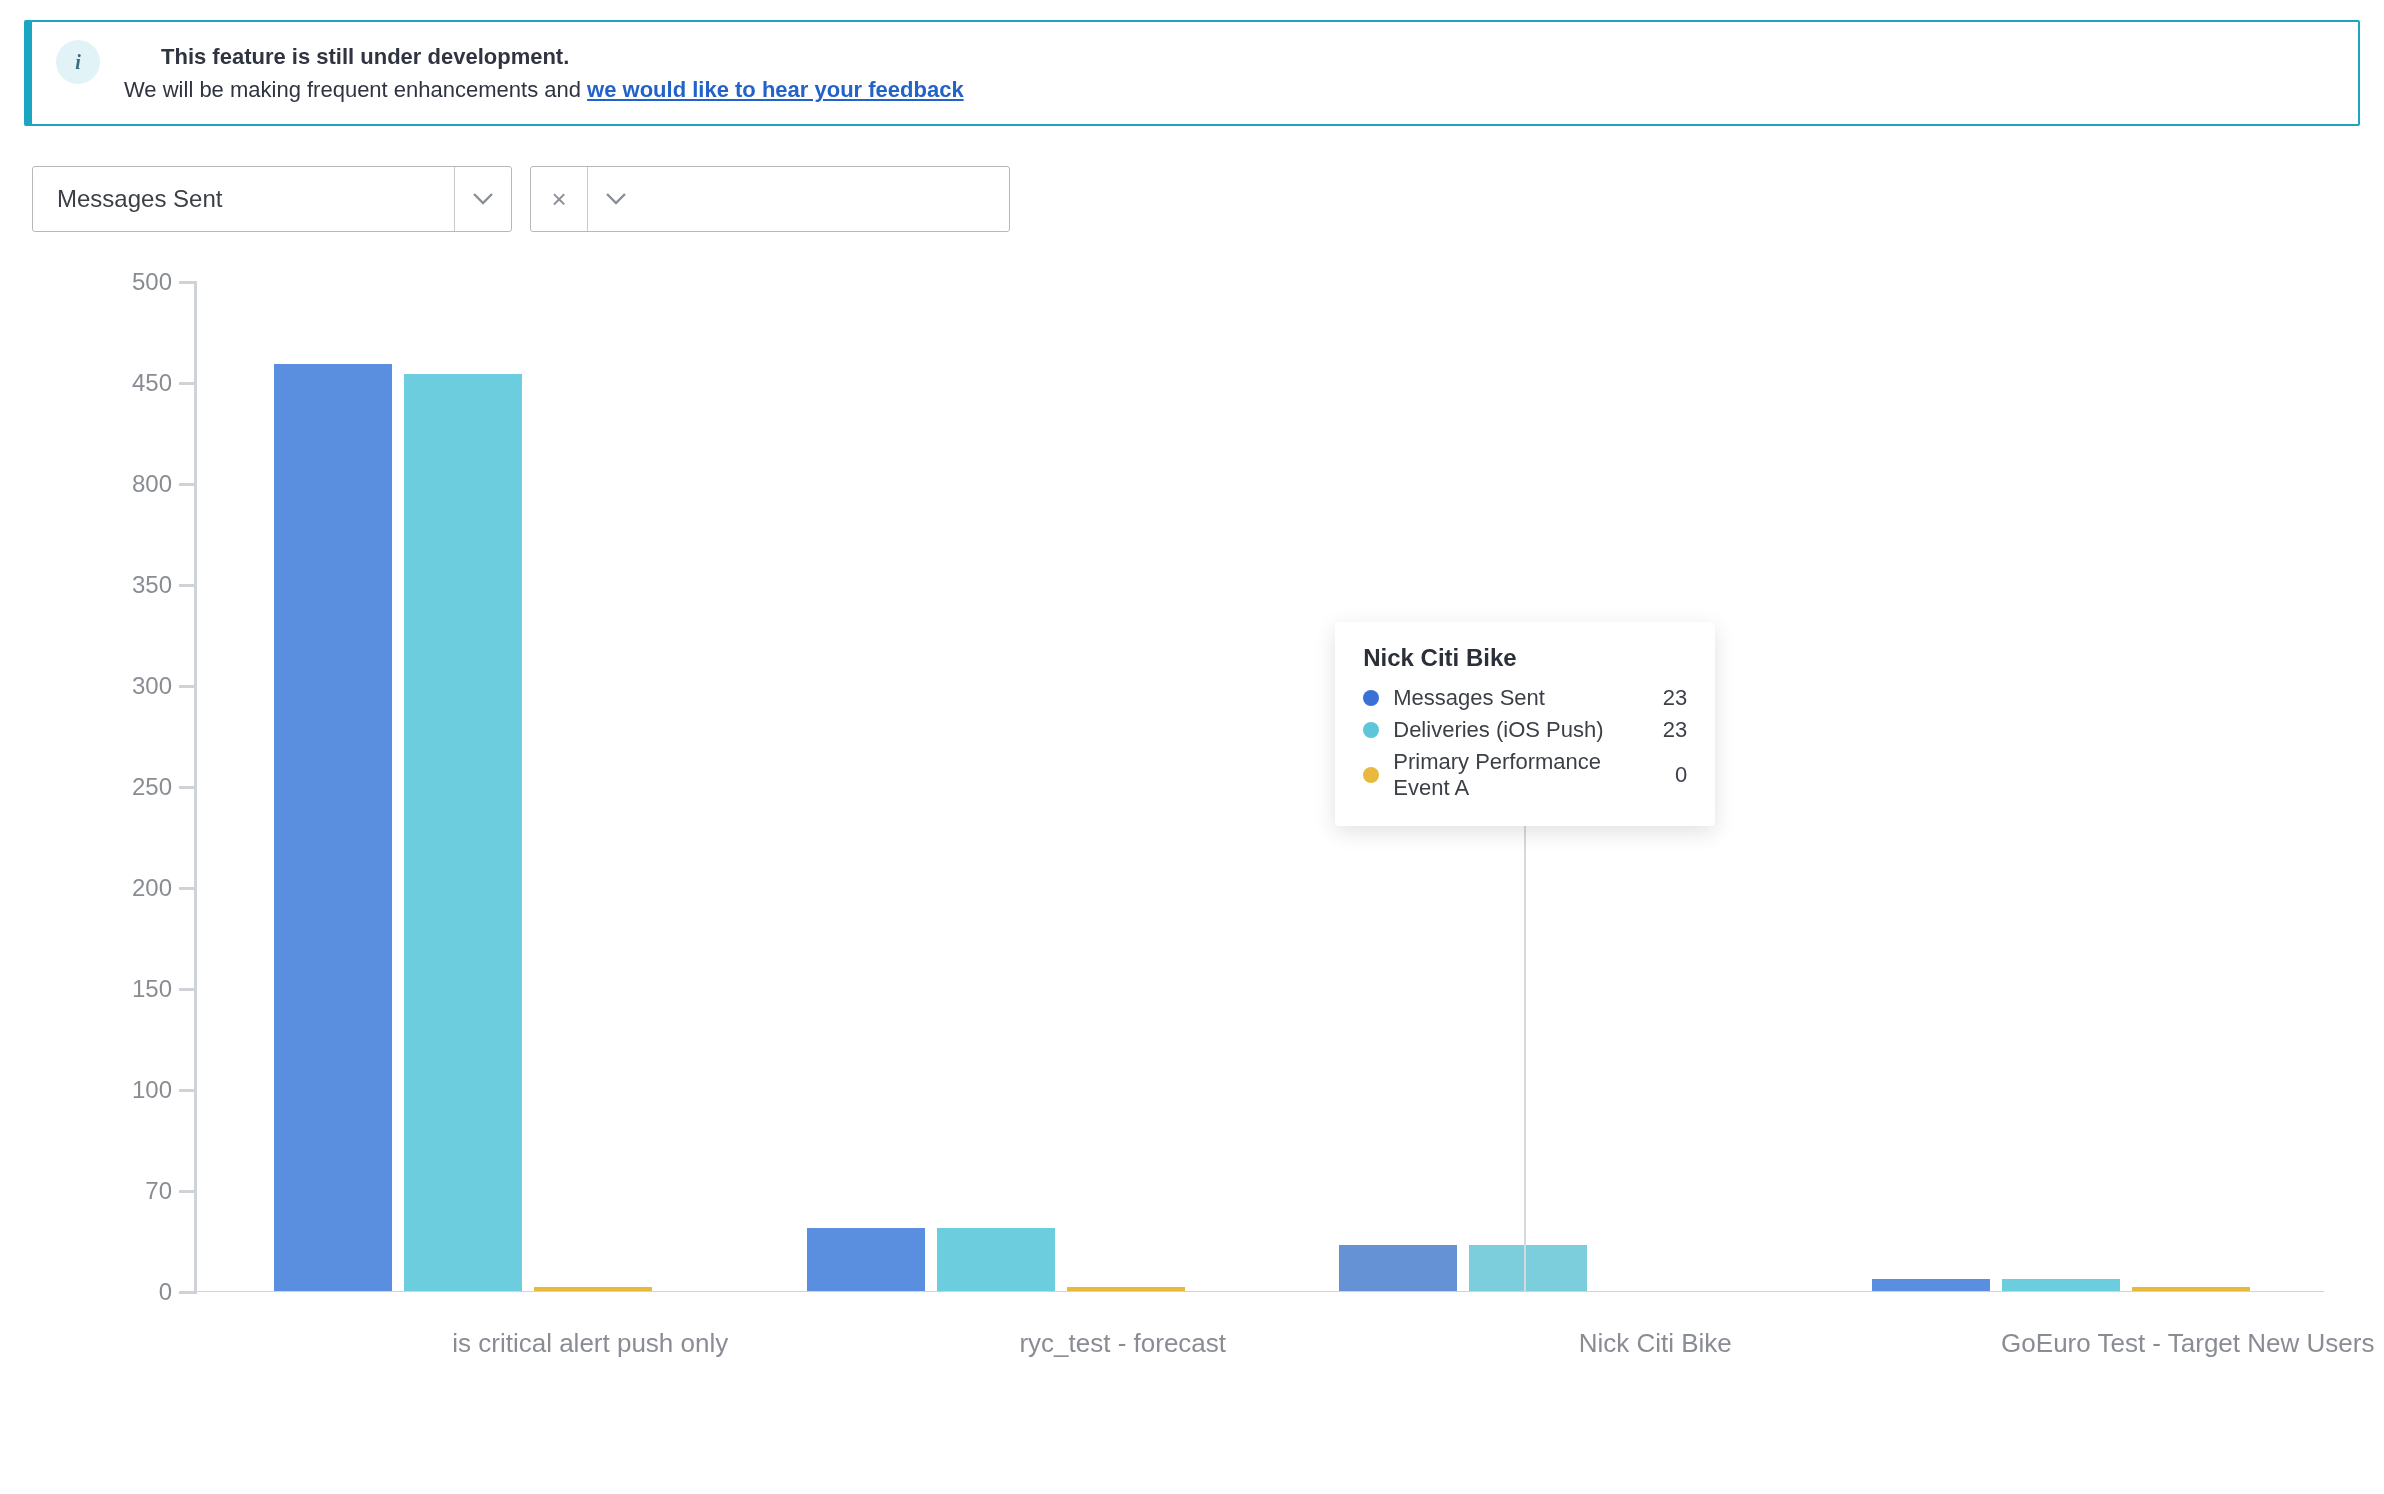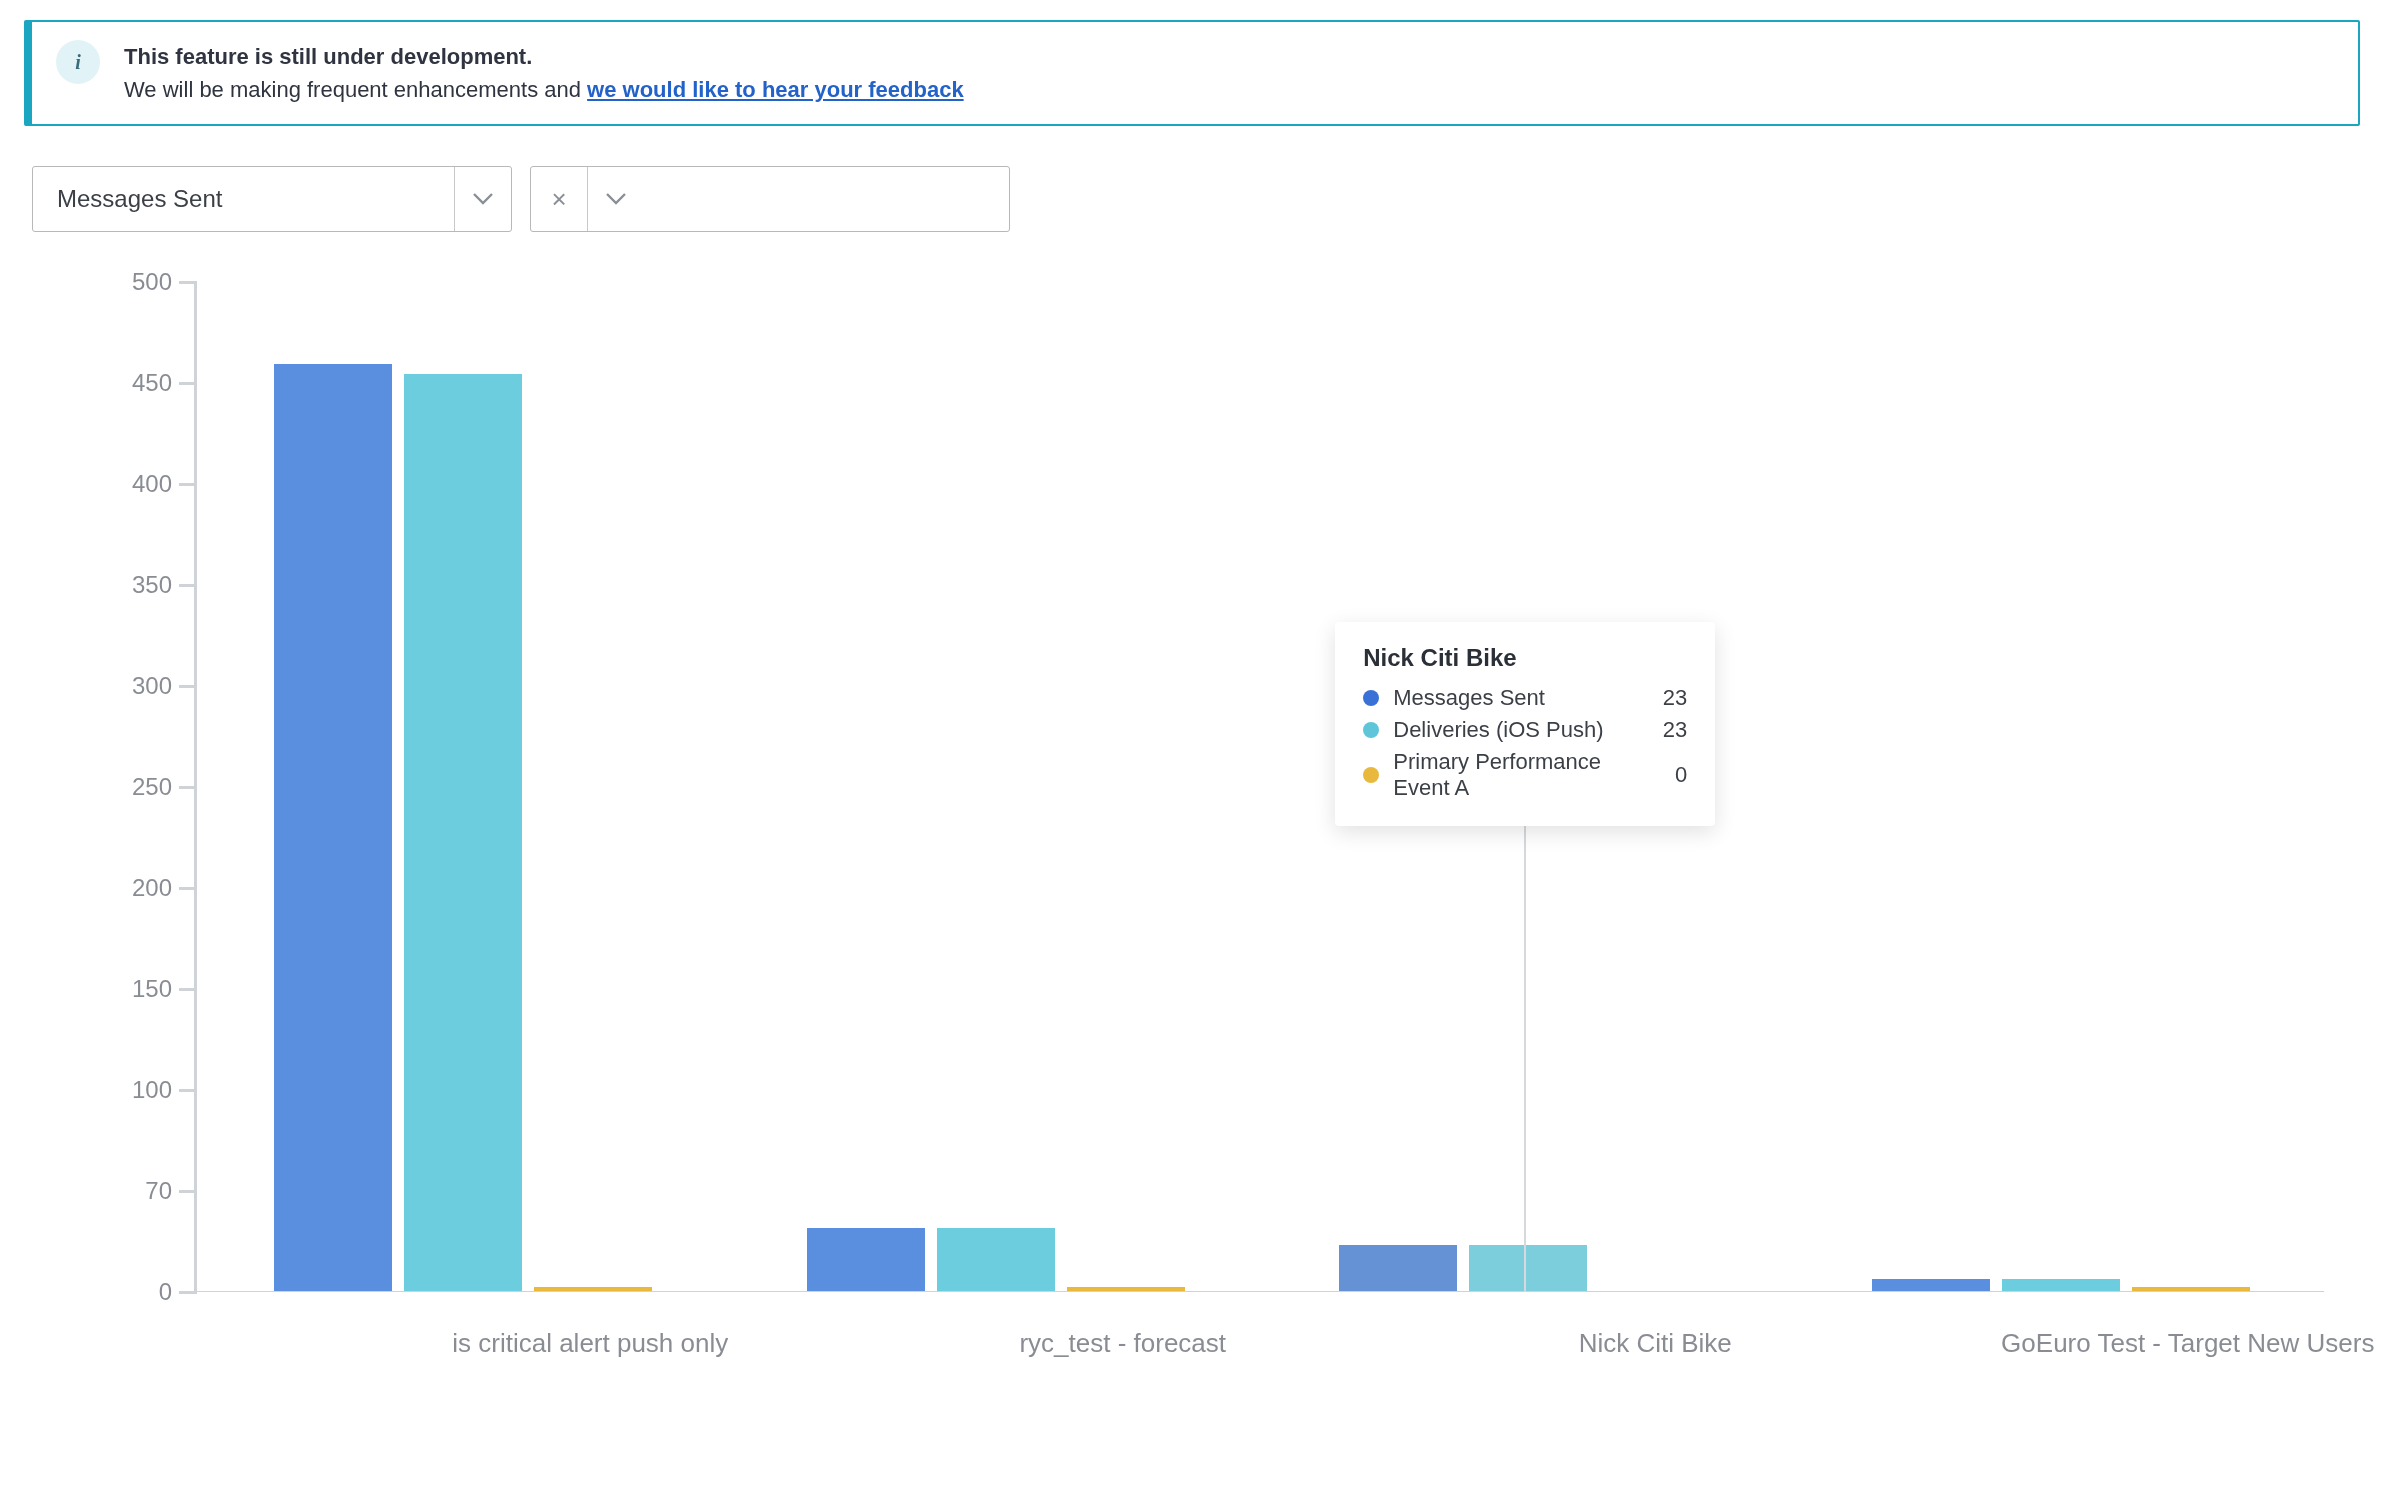--- a/index.html
+++ b/index.html
@@ -14,21 +14,21 @@
     margin-bottom: 40px;
   }
   .banner .info-icon {
     width: 44px; height: 44px; border-radius: 50%;
     background: #e1f3f7; color: #3a6b7a;
     display: flex; align-items: center; justify-content: center;
     font-family: Georgia, serif; font-style: italic; font-weight: bold;
     font-size: 20px; flex-shrink: 0;
   }
   .banner .text { font-size: 22px; line-height: 1.5; color: #2f3440; }
-  .banner .text strong { font-weight: 700; }
+  .banner .text strong { font-weight: 700; margin-left: 37px; }
   .banner .text a { color: #2262c9; text-decoration: underline; font-weight: 600; }
 
   .section-title { font-size: 32px; font-weight: 700; color: #2b2f38; margin: 0 0 28px 8px; }
 
   
   .controls { display: flex; gap: 18px; margin: 0 0 50px 8px; }
   .select {
     display: flex; align-items: stretch;
     border: 1px solid #b8b8b8; border-radius: 3px;
     height: 66px; background: #fff;
@@ -113,21 +113,21 @@
     <div class="chart" id="chart">
       <div class="y-axis" id="yaxis">
           <div class="y-tick" style="top: 1010px;">0</div>
           <div class="y-tick" style="top: 909px;">70</div>
           <div class="y-tick" style="top: 808px;">100</div>
           <div class="y-tick" style="top: 707px;">150</div>
           <div class="y-tick" style="top: 606px;">200</div>
           <div class="y-tick" style="top: 505px;">250</div>
           <div class="y-tick" style="top: 404px;">300</div>
           <div class="y-tick" style="top: 303px;">350</div>
-          <div class="y-tick" style="top: 202px;">400</div>
+          <div class="y-tick" style="top: 202px;">800</div>
           <div class="y-tick" style="top: 101px;">450</div>
           <div class="y-tick" style="top: 0px;">500</div>
         </div>
       <div class="plot" id="plot">
           <div class="tick-major" style="top: 1009px;"></div>
           <div class="tick-major" style="top: 908px;"></div>
           <div class="tick-major" style="top: 807px;"></div>
           <div class="tick-major" style="top: 706px;"></div>
           <div class="tick-major" style="top: 605px;"></div>
           <div class="tick-major" style="top: 504px;"></div>

